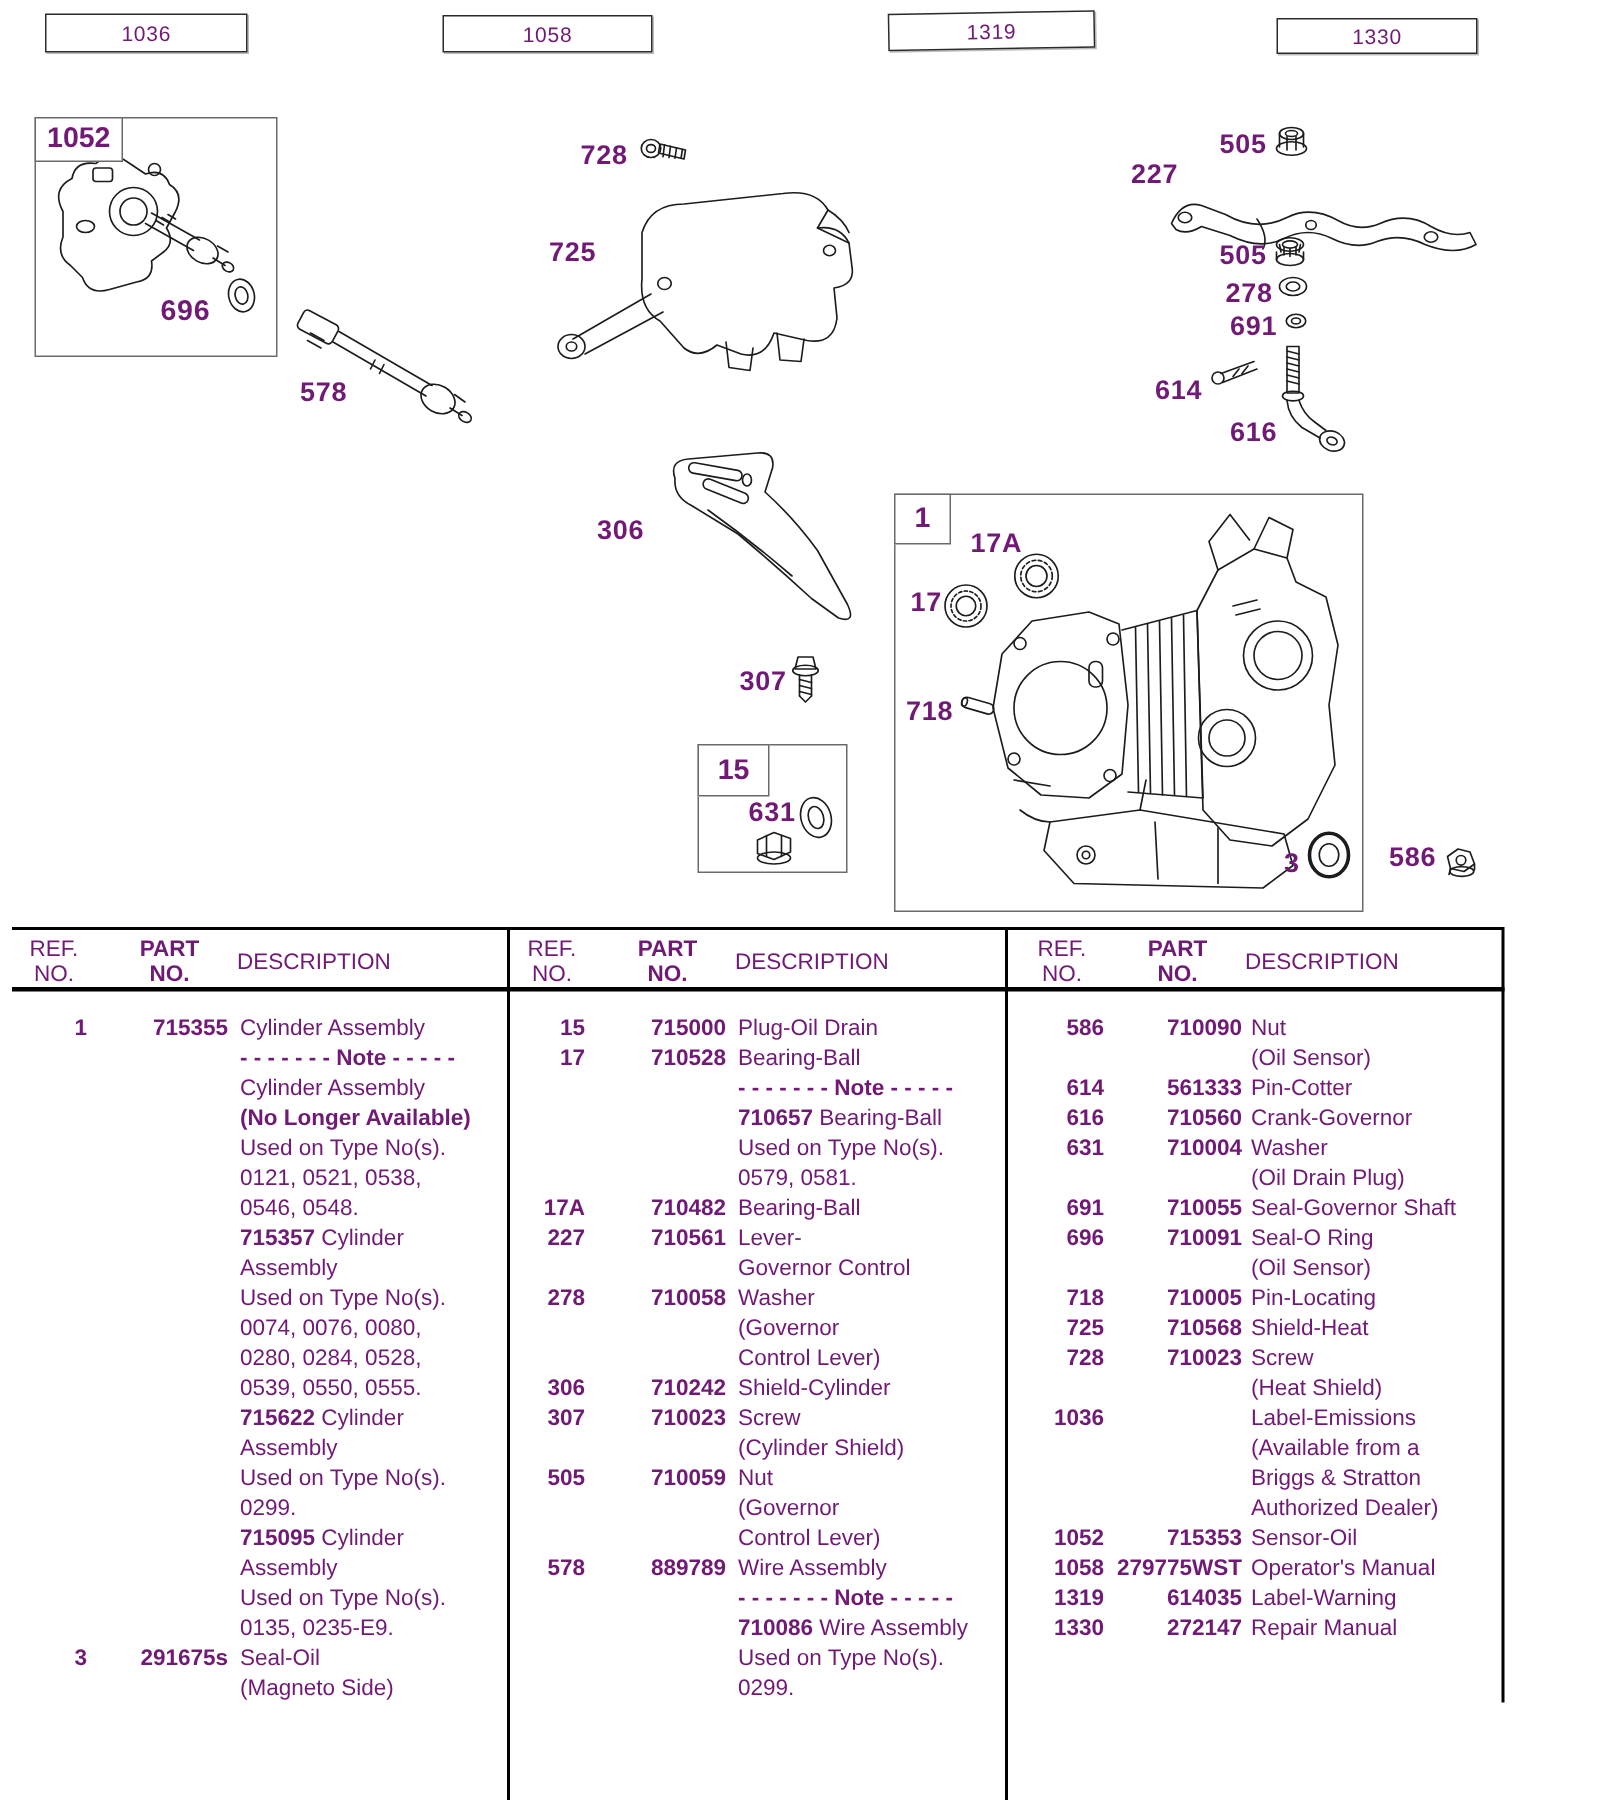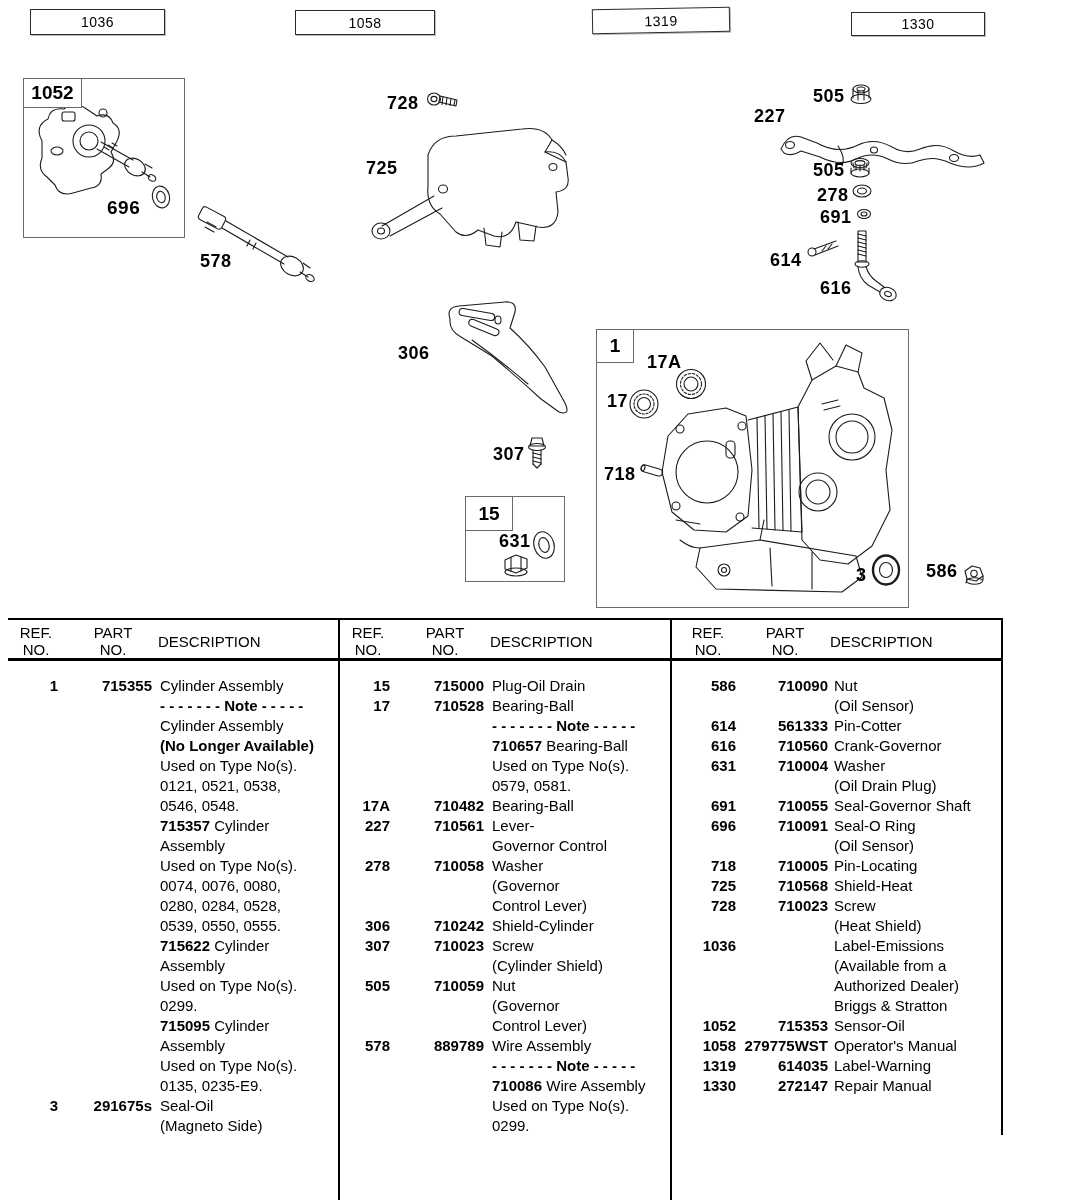--- a/index.html
+++ b/index.html
@@ -1,37 +1,37 @@
 <!DOCTYPE html>
 <html><head>
 <meta charset="utf-8">
 <style>
   html,body{margin:0;padding:0;background:#fff;}
   #page{position:relative;width:1073px;height:1200px;background:#ffffff;overflow:hidden;
-        font-family:"Liberation Sans",sans-serif;color:#000000;}
+        font-family:"Liberation Sans",sans-serif;color:#701a75;}
   
   .refbox{position:absolute;border:1px solid #2b2b2b;background:#fff;
           box-shadow:1px 1px 0 #bbb;display:flex;align-items:center;justify-content:center;
           font-size:14px;letter-spacing:.5px;}
   
   .gbox{position:absolute;border:1px solid #6a6a6a;background:transparent;}
   .gbox .tag{position:absolute;left:-1px;top:-1px;border:1px solid #6a6a6a;background:#fff;
              display:flex;align-items:center;justify-content:center;font-weight:bold;}
   
   .callout{position:absolute;font-weight:bold;font-size:18px;letter-spacing:.5px;}
   svg{position:absolute;left:0;top:0;}
   svg *{vector-effect:non-scaling-stroke;}
   .art{stroke:#1c1c1c;fill:none;stroke-width:1.1;stroke-linejoin:round;stroke-linecap:round;}
   
   .tline{position:absolute;background:#000;}
   .pcol{position:absolute;top:620px;width:332px;}
   .phead{position:relative;height:56px;font-size:15px;}
   .h-ref,.h-part{position:absolute;top:4px;display:flex;flex-direction:column;align-items:center;line-height:17px;}
   .h-ref{left:0;width:56px;}
-  .h-part{left:62px;width:86px;}
+  .h-part{left:62px;width:86px;font-weight:bold;}
   .h-desc{position:absolute;top:13px;left:150px;right:4px;text-align:left;line-height:17px;}
   .plines{position:relative;}
   .pline{display:grid;grid-template-columns:50px 86px 1fr;column-gap:8px;height:20px;
          font-size:15px;line-height:20px;white-space:nowrap;}
   .pcol.c3 .pline{grid-template-columns:64px 86px 1fr;column-gap:6px;}
   .c-ref,.c-part{text-align:right;font-weight:bold;}
   .c-desc b{font-weight:bold;}
 </style>
 </head>
 <body>
@@ -608,26 +608,26 @@
         <span class="c-desc"><b></b><span>Label-Emissions</span></span>
       </div>
         <div class="pline">
         <span class="c-ref"></span>
         <span class="c-part"></span>
         <span class="c-desc"><b></b><span>(Available from a</span></span>
       </div>
         <div class="pline">
         <span class="c-ref"></span>
         <span class="c-part"></span>
+        <span class="c-desc"><b></b><span>Briggs &amp; Stratton</span></span>
+      </div>
+        <div class="pline">
+        <span class="c-ref"></span>
+        <span class="c-part"></span>
         <span class="c-desc"><b></b><span>Authorized Dealer)</span></span>
-      </div>
-        <div class="pline">
-        <span class="c-ref"></span>
-        <span class="c-part"></span>
-        <span class="c-desc"><b></b><span>Briggs &amp; Stratton</span></span>
       </div>
         <div class="pline">
         <span class="c-ref">1052</span>
         <span class="c-part">715353</span>
         <span class="c-desc"><b></b><span>Sensor-Oil</span></span>
       </div>
         <div class="pline">
         <span class="c-ref">1058</span>
         <span class="c-part">279775WST</span>
         <span class="c-desc"><b></b><span>Operator's Manual</span></span>

